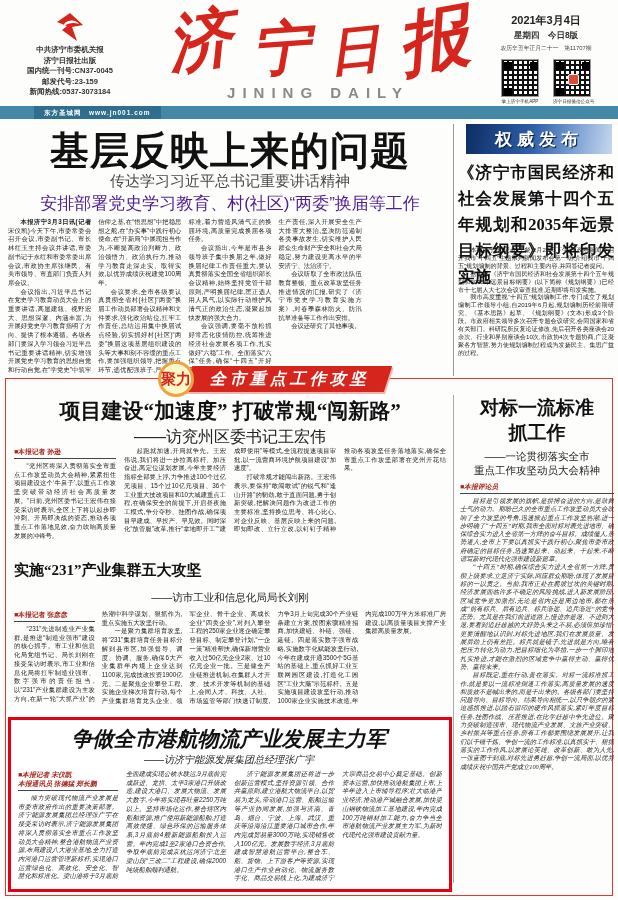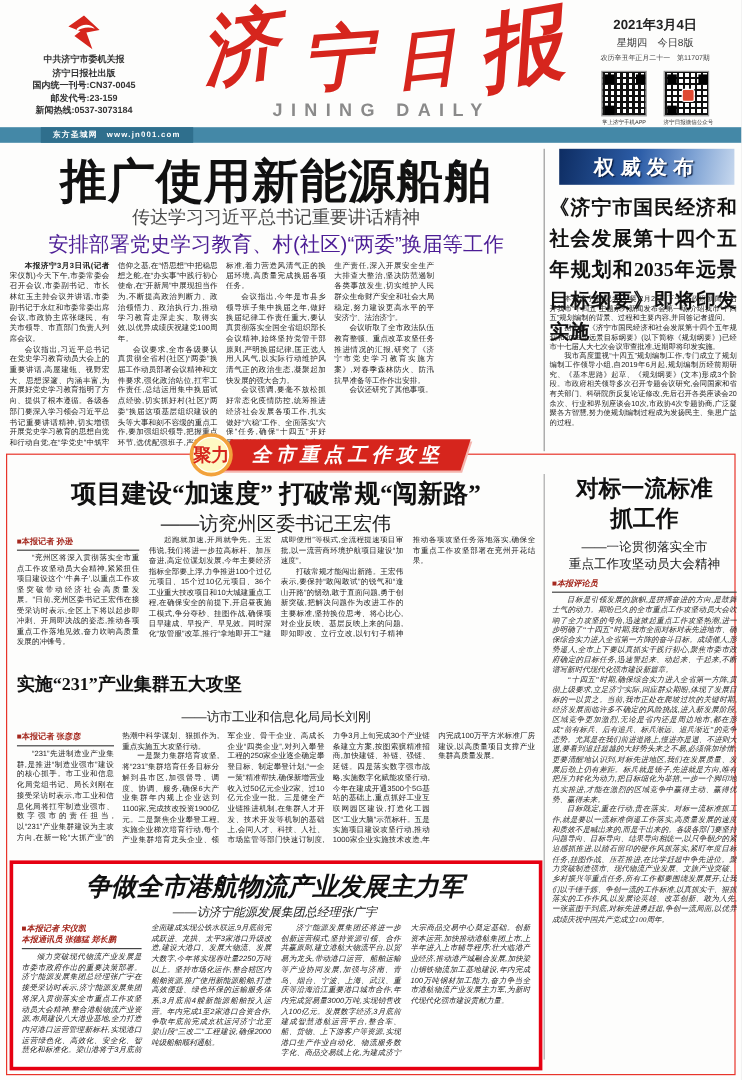--- a/index.html
+++ b/index.html
@@ -18,21 +18,21 @@
   #masthead-title .ch { font-family:"DejaVu Serif", serif; font-style:italic; font-weight:bold;
     color:#d6251d; font-size:64px; line-height:80px; }
   #masthead-title .ch:nth-child(1){ transform:rotate(-8deg); }
   #masthead-title .ch:nth-child(2){ transform:rotate(-4deg) translateY(8px); font-size:58px; }
   #masthead-title .ch:nth-child(3){ transform:rotate(-6deg) translateY(10px); font-size:52px; }
   #masthead-title .ch:nth-child(4){ transform:rotate(-10deg); font-size:70px; }
   #masthead-sub { position:absolute; left:168px; top:84px; width:300px; text-align:center;
     font-size:15px; font-weight:bold; letter-spacing:7px; color:#8a8a8a; }
   #masthead-right { position:absolute; left:478px; top:13px; width:136px; text-align:center; }
   #masthead-right .date { font-size:11px; font-weight:bold; color:#222; }
-  #masthead-right .weekday { font-size:8.5px; color:#333; margin-top:2px; font-weight:normal; }
+  #masthead-right .weekday { font-size:8.5px; color:#333; margin-top:2px; font-weight:bold; }
   #masthead-right .lunar { font-size:5.8px; color:#444; margin-top:2px; }
   #qr-row { display:flex; justify-content:center; gap:14px; margin-top:6px; }
   .qr-box { width:38px; }
   .qr {
     width:38px; height:38px; border:1px solid #999;
     background:
       linear-gradient(#000,#000) 2px 2px/8px 8px no-repeat,
       linear-gradient(#000,#000) 28px 2px/8px 8px no-repeat,
       linear-gradient(#000,#000) 2px 28px/8px 8px no-repeat,
       repeating-linear-gradient(0deg,#111 0 2px,transparent 2px 5px),
@@ -152,21 +152,21 @@
         <div class="qr red-center"></div>
         <div class="qr-caption">济宁日报微信公众号</div>
       </div>
     </div>
   </div>
 
   <div id="site-bar">
     <div class="inner">东方圣城网　www.jn001.com</div>
   </div>
 
-  <div id="lead-headline">推广使用新能源船舶</div>
+  <div id="lead-headline">基层反映上来的问题</div>
   <div id="lead-sub1">传达学习习近平总书记重要讲话精神</div>
   <div id="lead-sub2">安排部署党史学习教育、村(社区)“两委”换届等工作</div>
   <div id="lead-body" class="cols">
       <p>本报济宁3月3日讯(记者 宋仪凯)今天下午,市委常委会召开会议,市委副书记、市长林红玉主持会议并讲话,市委副书记于永红和市委常委出席会议,市政协主席张继民、有关市领导、市直部门负责人列席会议。</p>
       <p>会议指出,习近平总书记在党史学习教育动员大会上的重要讲话,高屋建瓴、视野宏大、思想深邃、内涵丰富,为开展好党史学习教育指明了方向、提供了根本遵循。各级各部门要深入学习领会习近平总书记重要讲话精神,切实增强开展党史学习教育的思想自觉和行动自觉,在“学党史”中筑牢信仰之基,在“悟思想”中把稳思想之舵,在“办实事”中践行初心使命,在“开新局”中展现担当作为,不断提高政治判断力、政治领悟力、政治执行力,推动学习教育走深走实、取得实效,以优异成绩庆祝建党100周年。</p>
       <p>会议要求,全市各级要认真贯彻全省村(社区)“两委”换届工作动员部署会议精神和文件要求,强化政治站位,扛牢工作责任,总结运用集中换届试点经验,切实抓好村(社区)“两委”换届这项基层组织建设的头等大事和刻不容缓的重点工作,要加强组织领导,把握重点环节,选优配强班子,严把人选标准,着力营造风清气正的换届环境,高质量完成换届各项任务。</p>
       <p>会议指出,今年是市县乡领导班子集中换届之年,做好换届纪律工作责任重大,要认真贯彻落实全国全省组织部长会议精神,始终坚持党管干部原则,严明换届纪律,匡正选人用人风气,以实际行动维护风清气正的政治生态,凝聚起加快发展的强大合力。</p>
       <p>会议强调,要毫不放松抓好常态化疫情防控,统筹推进经济社会发展各项工作,扎实做好“六稳”工作、全面落实“六保”任务,确保“十四五”开好局、起好步。要压紧压实安全生产责任,深入开展安全生产大排查大整治,坚决防范遏制各类事故发生,切实维护人民群众生命财产安全和社会大局稳定,努力建设更高水平的平安济宁、法治济宁。</p>
       <p>会议听取了全市政法队伍教育整顿、重点改革攻坚任务推进情况的汇报,研究了《济宁市党史学习教育实施方案》,对春季森林防火、防汛抗旱准备等工作作出安排。</p>
       <p>会议还研究了其他事项。</p>

